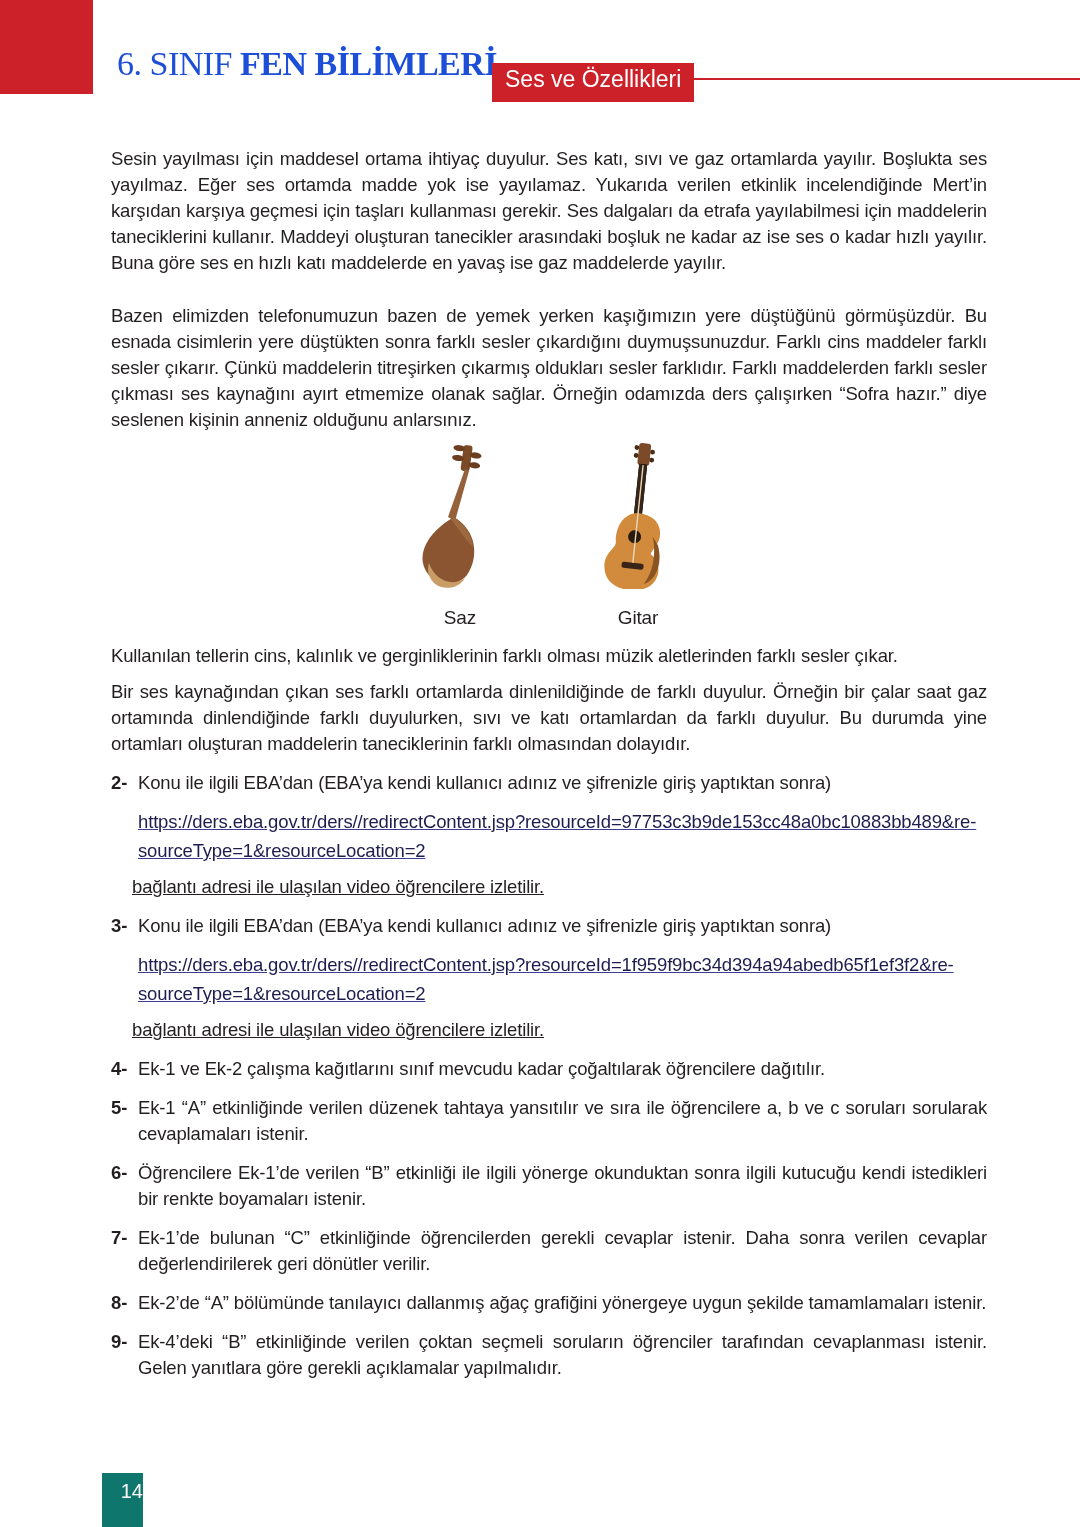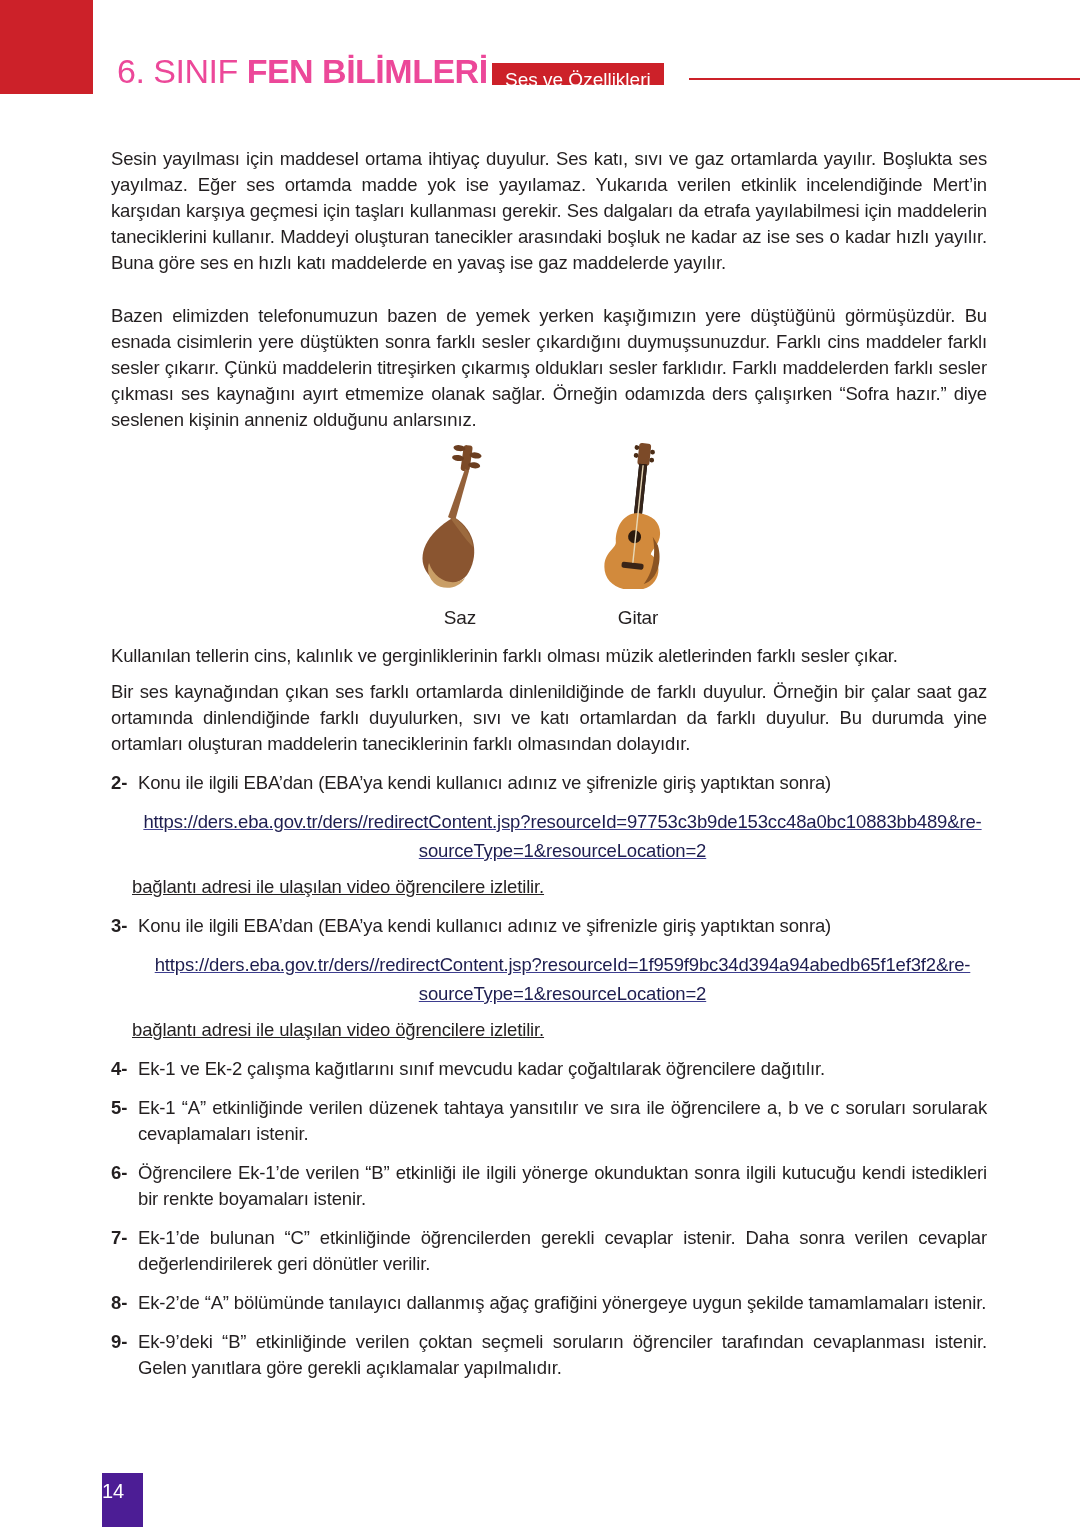--- a/index.html
+++ b/index.html
@@ -3,47 +3,47 @@
 <meta charset="utf-8">
 <style>
   html,body{margin:0;padding:0;}
   body{
     width:1080px;height:1527px;position:relative;background:#ffffff;
     font-family:"Liberation Sans","DejaVu Sans",sans-serif;
     color:#231f20;overflow:hidden;
   }
   
   .corner-block{position:absolute;left:0;top:0;width:93px;height:94px;background:#cc2129;}
-  .header-title{position:absolute;left:117px;top:52px;font-size:34px;line-height:38px;color:#ec4899;white-space:nowrap;letter-spacing:-0.5px;}
+  .header-title{position:absolute;left:117px;top:45px;font-size:34px;line-height:38px;color:#1d4ed8;white-space:nowrap;letter-spacing:-0.5px;font-family:Liberation Serif, serif;}
   .header-title .light{font-weight:400;}
   .header-title .bold{font-weight:700;}
-  .topic-badge{position:absolute;left:492px;top:63px;height:22px;background:#cc2129;color:#ffffff;
-    font-size:19px;line-height:33px;padding:0 13px;white-space:nowrap;}
+  .topic-badge{position:absolute;left:492px;top:63px;height:39px;background:#cc2129;color:#ffffff;
+    font-size:23px;line-height:33px;padding:0 13px;white-space:nowrap;}
   .header-rule{position:absolute;left:689px;right:0;top:78px;height:2px;background:#cc2129;}
   
   .content{position:absolute;left:111px;top:146px;width:876px;font-size:18.5px;line-height:26px;letter-spacing:-0.15px;}
   p{margin:0;text-align:justify;}
   .section-title{margin-top:41px;text-align:center;color:#cc2129;font-weight:700;font-size:22px;letter-spacing:0.2px;}
   .para-2{margin-top:27px;}
   
   .instruments{margin-top:6px;display:flex;justify-content:center;align-items:flex-end;gap:28px;}
   .figure{width:150px;display:flex;flex-direction:column;align-items:center;}
   .figure svg{display:block;}
   .figure-label{margin-top:16px;font-size:19px;text-align:center;}
   .para-3{margin-top:12px;}
   .para-4{margin-top:10px;}
   
   .step{position:relative;margin-top:13px;padding-left:27px;text-align:justify;}
   .step-num{position:absolute;left:0;top:0;font-weight:700;}
-  .link-block{margin:11px 0 0 27px;text-align:center;}
+  .link-block{margin:11px 0 0 27px;}
   .link-block a{color:#1d1d4f;text-decoration:underline;text-decoration-color:#3d3d8f;display:block;white-space:nowrap;font-size:18.5px;line-height:29px;}
   .after-line{margin:9px 0 0 21px;text-decoration:underline;}
   
-  .page-number-box{position:absolute;left:102px;top:1473px;width:41px;height:54px;background:#4c1d95;
-    color:#ffffff;font-size:20px;text-align:left;padding-top:7px;box-sizing:border-box;}
+  .page-number-box{position:absolute;left:102px;top:1473px;width:41px;height:54px;background:#0f766e;
+    color:#ffffff;font-size:20px;text-align:right;padding-top:7px;box-sizing:border-box;}
 </style>
 </head>
 <body>
 
 <div class="corner-block"></div>
 
 <div class="header-title">
   <span class="light">6. SINIF</span><span>&nbsp;</span><span class="bold">FEN BİLİMLERİ</span>
 </div>
 
@@ -148,18 +148,18 @@
   <div class="step">
     <span class="step-num">7-</span>
     <span>Ek-1’de bulunan “C” etkinliğinde öğrencilerden gerekli cevaplar istenir. Daha sonra verilen cevaplar değerlendirilerek geri dönütler verilir.</span>
   </div>
   <div class="step">
     <span class="step-num">8-</span>
     <span>Ek-2’de “A” bölümünde tanılayıcı dallanmış ağaç grafiğini yönergeye uygun şekilde tamamlamaları istenir.</span>
   </div>
   <div class="step">
     <span class="step-num">9-</span>
-    <span>Ek-9’deki “B” etkinliğinde verilen çoktan seçmeli soruların öğrenciler tarafından cevaplanması istenir. Gelen yanıtlara göre gerekli açıklamalar yapılmalıdır.</span>
+    <span>Ek-4’deki “B” etkinliğinde verilen çoktan seçmeli soruların öğrenciler tarafından cevaplanması istenir. Gelen yanıtlara göre gerekli açıklamalar yapılmalıdır.</span>
   </div>
 
 </div>
 
 <div class="page-number-box">14</div>
 
 </body></html>

